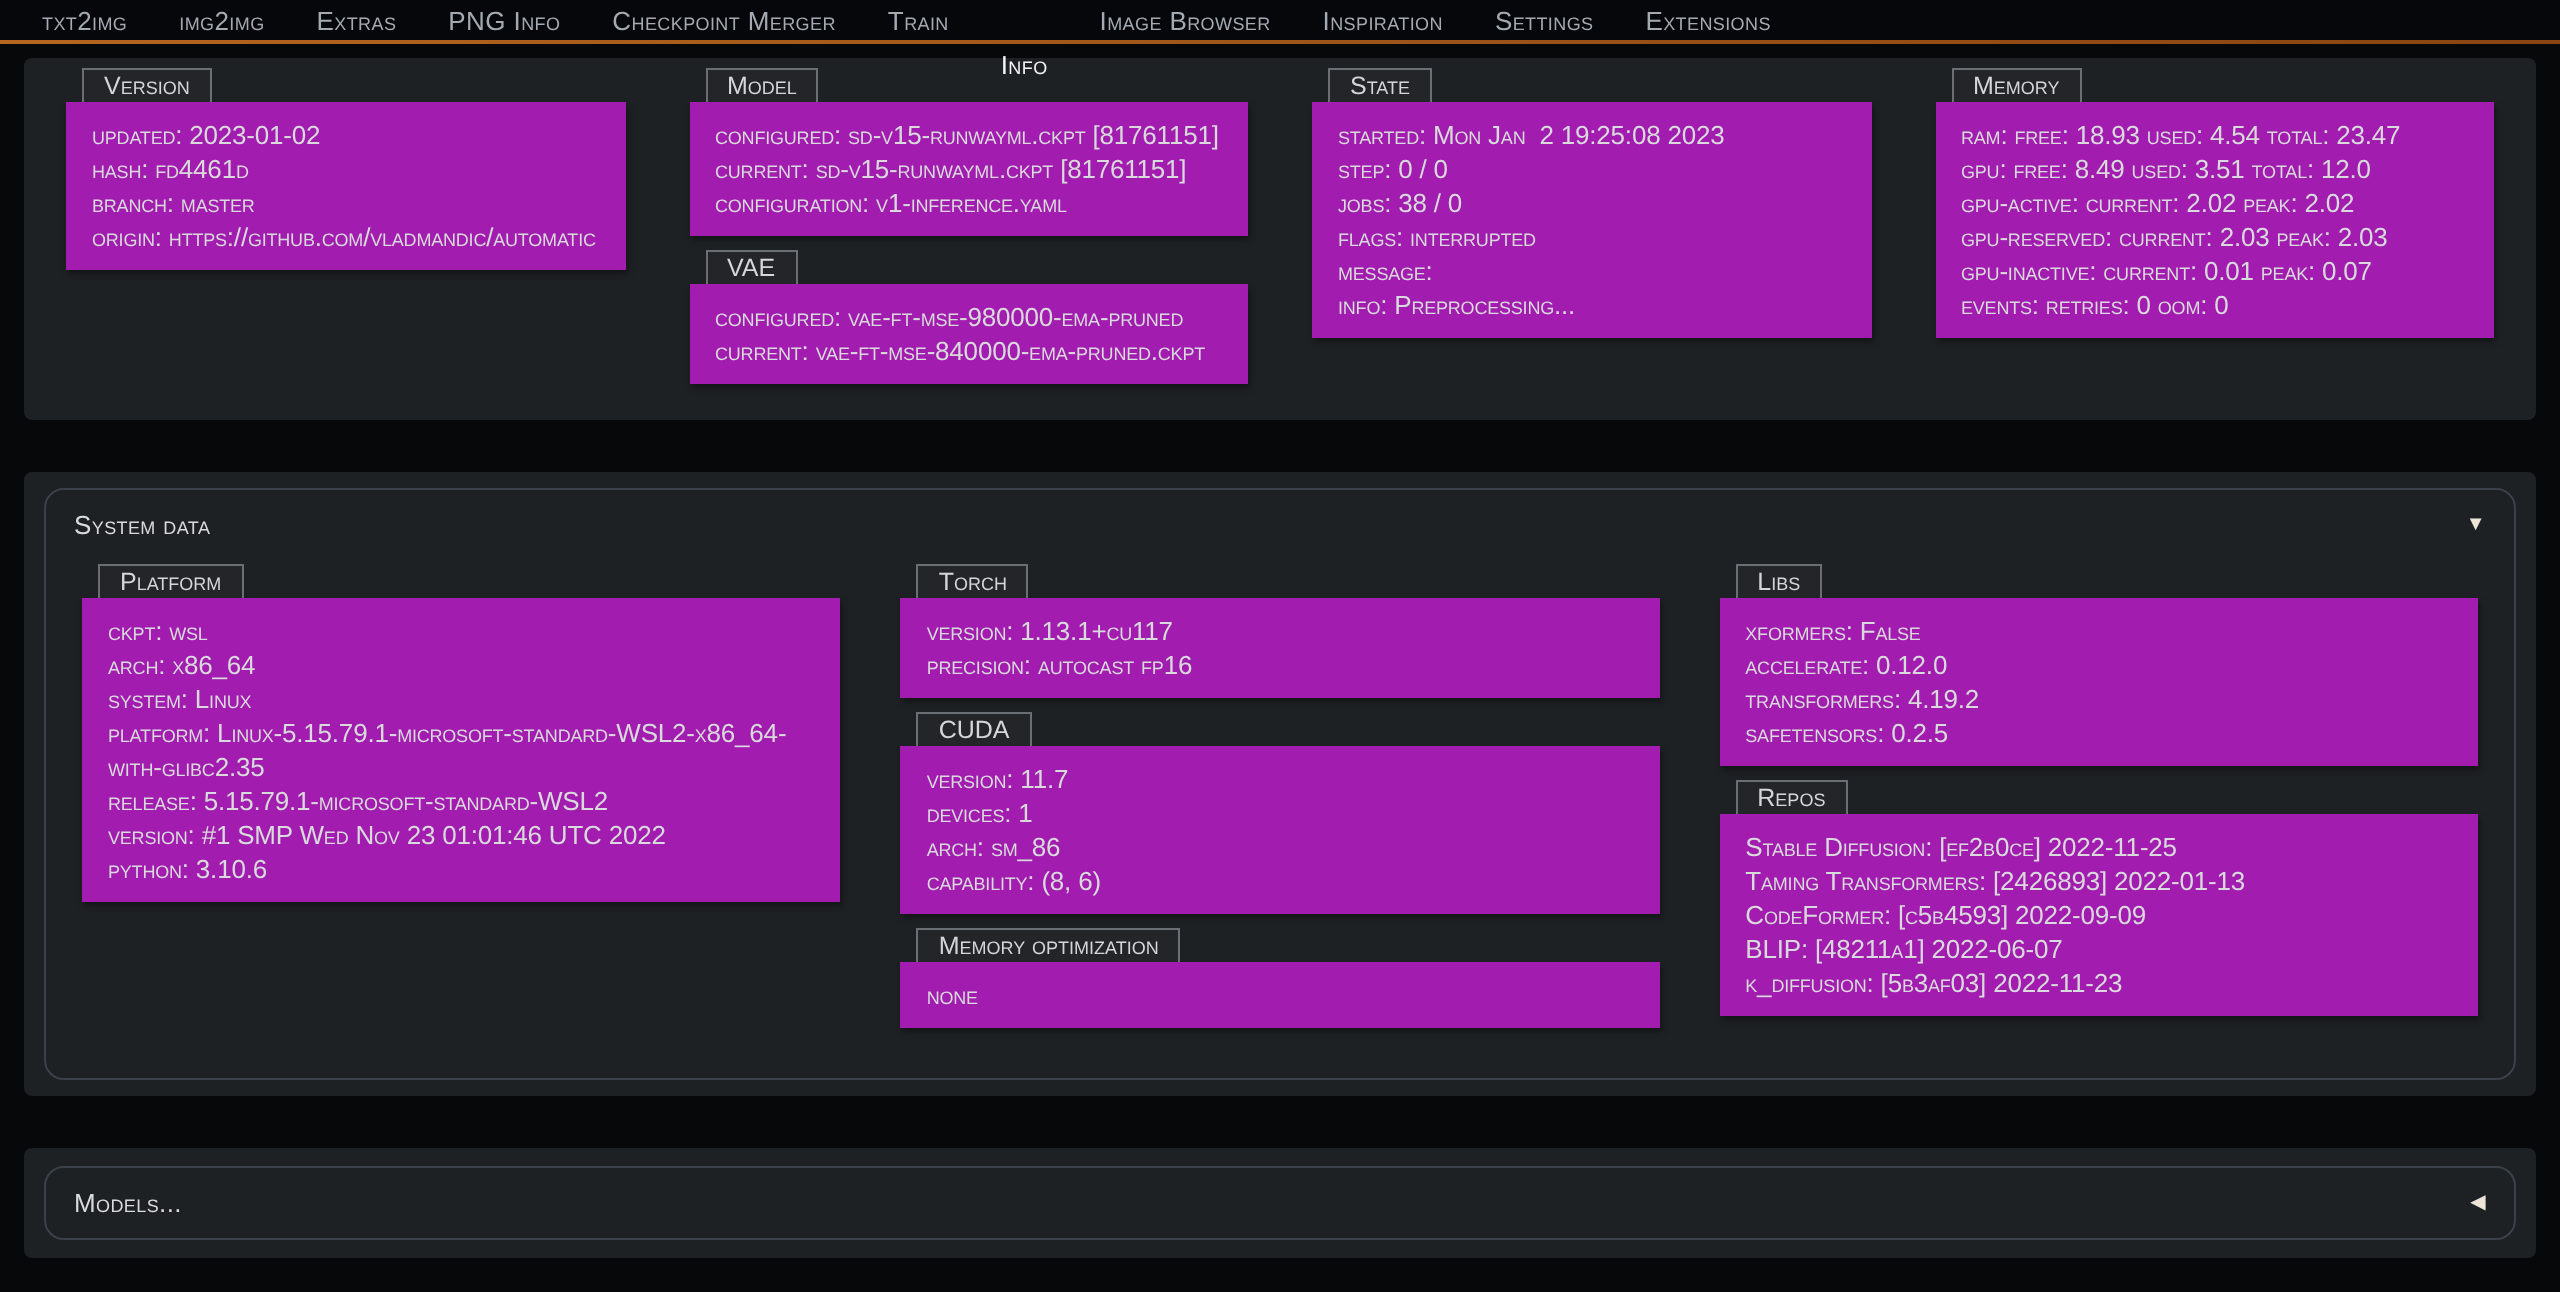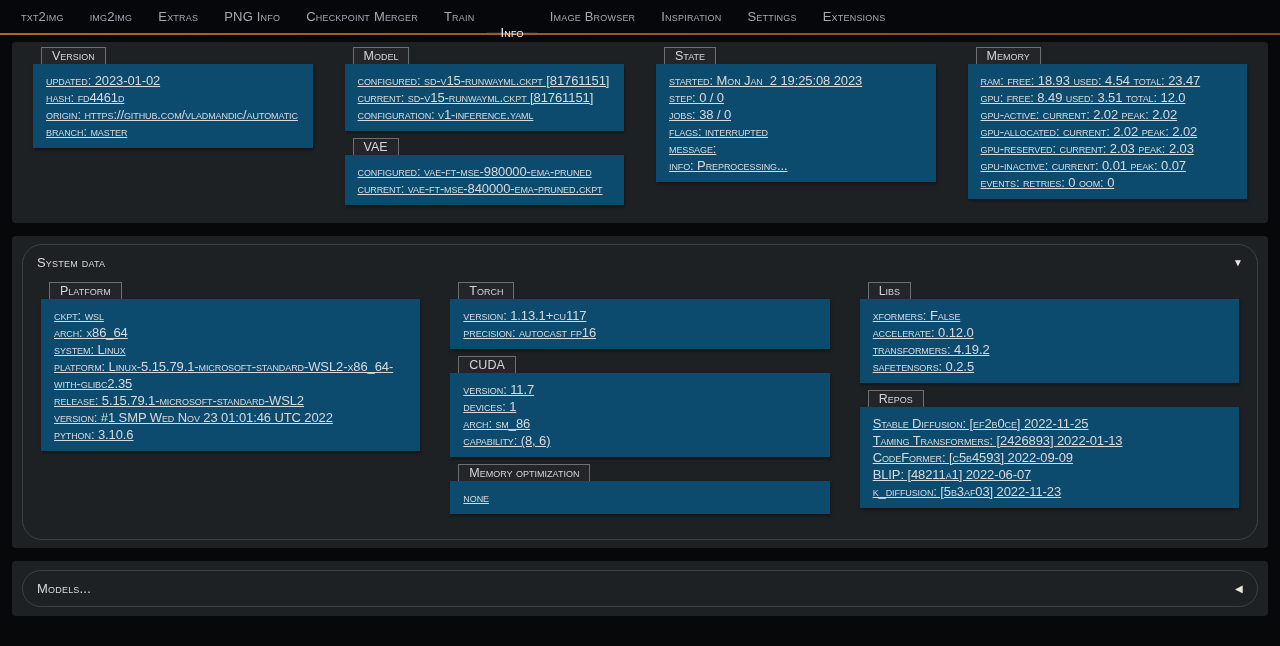--- a/index.html
+++ b/index.html
@@ -6,47 +6,46 @@
   html,body { margin:0; padding:0; }
   body {
     width:1280px; min-height:646px;
     background:#070809;
     font-family:"Liberation Sans", sans-serif;
     font-variant:small-caps;
     color:#d9dadc;
     font-size:13px;
   }
   
-  .tabbar { display:flex; align-items:stretch; height:33px; background:#05070a; padding-left:8px; }
+  .tabbar { display:flex; align-items:stretch; height:20px; background:#05070a; padding-left:8px; }
   .tab { display:flex; align-items:center; padding:0 13px; color:#a4aab2; cursor:pointer; letter-spacing:.2px; }
   .tab.active { background:#171c26; color:#f2f4f7;margin-top:32px; }
   .accent-line { height:2px; background:linear-gradient(90deg,#b5661f,#8a4512); }
   
   .page { padding:7px 12px 4px; }
-  .block { background:#1e2124; border-radius:4px; margin-bottom:13px; }
+  .block { background:#1e2124; border-radius:4px; margin-bottom:26px; }
   .block.top { padding:5px 21px 11px; }
   .grid4 { display:grid; grid-template-columns:repeat(4,1fr); column-gap:32px; align-items:start; }
   .grid3 { display:grid; grid-template-columns:repeat(3,1fr); column-gap:30px; align-items:start; padding:2px 18px 18px; }
   
   .fieldset { margin-bottom:7px; }
   .chip {
     display:inline-block; margin-left:8px; padding:1px 10px 0;
     background:#232528; border:1px solid #6a6f75; border-bottom:none;
     font-size:12.5px; line-height:15px; color:#d4d6d9; white-space:nowrap;
   }
   .pbody {
-    background:#0c4a6e; padding:8px 13px;
+    background:#a21caf; padding:8px 13px;
     box-shadow:1px 2px 3px rgba(0,0,0,.4);
-    text-decoration:underline;
   }
   .row { line-height:17px; white-space:pre-wrap; letter-spacing:-0.1px; }
   
   .block.sys { padding:8px 10px; }
   .block.slim { padding:9px 10px; }
-  .accordion { border:1px solid #3a4149; border-radius:20px; }
+  .accordion { border:1px solid #3a4149; border-radius:10px; }
   .acc-header {
     display:flex; justify-content:space-between; align-items:center;
     padding:10px 14px; cursor:pointer; letter-spacing:.2px;
   }
   .arrow { font-variant:normal; font-size:10px; color:#ece5d8; line-height:1; }
 </style>
 </head>
 <body>
 
 <nav class="tabbar">
@@ -67,22 +66,22 @@
 <main class="page">
 
   <section class="block top">
     <div class="grid4">
       <div>
         <div class="fieldset">
           <div class="chip">Version</div>
           <div class="pbody">
             <div class="row">updated: 2023-01-02</div>
             <div class="row">hash: fd4461d</div>
+            <div class="row">branch: master</div>
             <div class="row">origin: https://github.com/vladmandic/automatic</div>
-            <div class="row">branch: master</div>
           </div>
         </div>
       </div>
       <div>
         <div class="fieldset">
           <div class="chip">Model</div>
           <div class="pbody">
             <div class="row">configured: sd-v15-runwayml.ckpt [81761151]</div>
             <div class="row">current: sd-v15-runwayml.ckpt [81761151]</div>
             <div class="row">configuration: v1-inference.yaml</div>
@@ -109,21 +108,20 @@
           </div>
         </div>
       </div>
       <div>
         <div class="fieldset">
           <div class="chip">Memory</div>
           <div class="pbody">
             <div class="row">ram: free: 18.93 used: 4.54 total: 23.47</div>
             <div class="row">gpu: free: 8.49 used: 3.51 total: 12.0</div>
             <div class="row">gpu-active: current: 2.02 peak: 2.02</div>
-            <div class="row">gpu-allocated: current: 2.02 peak: 2.02</div>
             <div class="row">gpu-reserved: current: 2.03 peak: 2.03</div>
             <div class="row">gpu-inactive: current: 0.01 peak: 0.07</div>
             <div class="row">events: retries: 0 oom: 0</div>
           </div>
         </div>
       </div>
     </div>
   </section>
 
   <section class="block sys">

